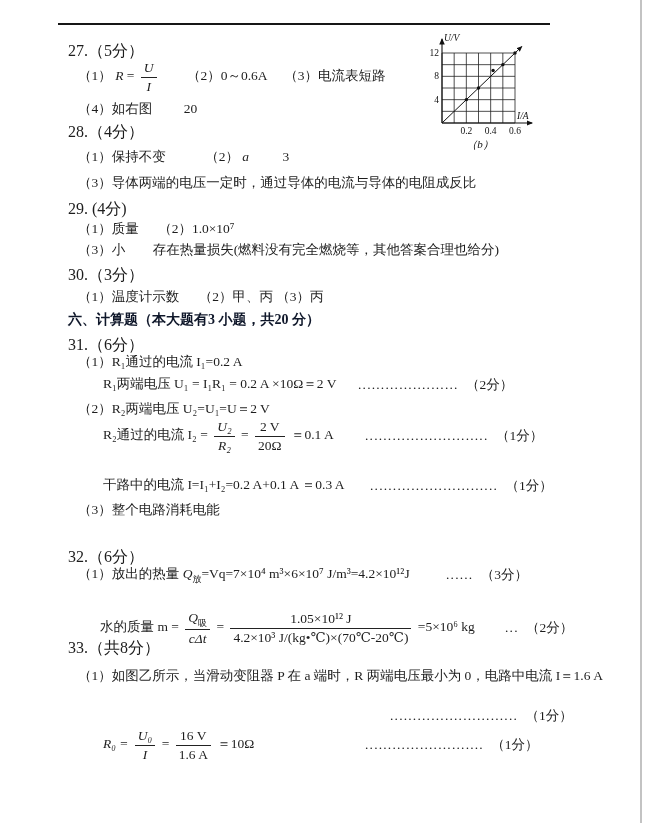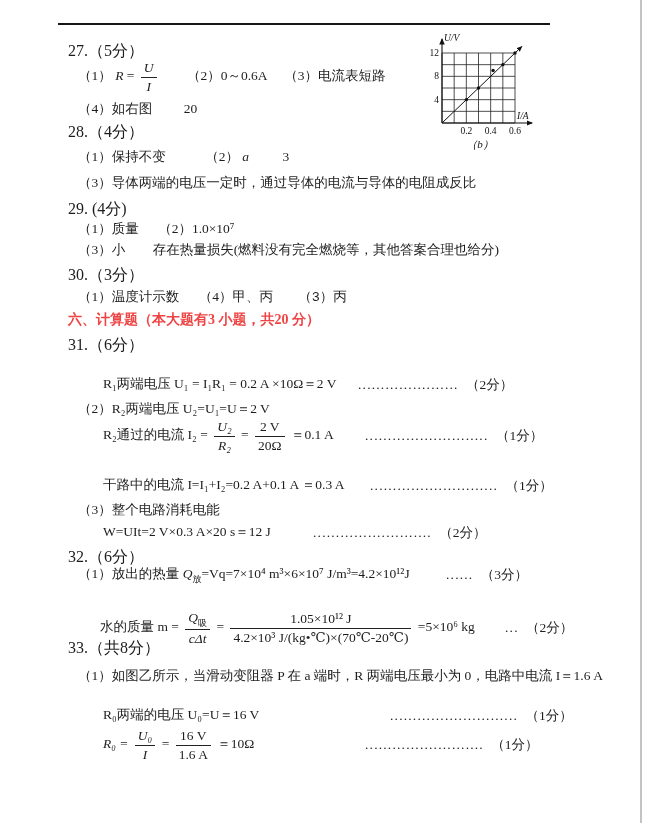--- a/index.html
+++ b/index.html
@@ -2,21 +2,21 @@
 <html><head>
 <meta charset="utf-8">
 <style>
   html,body{margin:0;padding:0;background:#ffffff;}
   .page{position:relative;width:645px;height:823px;background:#ffffff;overflow:hidden;
         font-family:"Liberation Serif","DejaVu Serif",serif;color:#1d1d1d;}
   .rule-top{position:absolute;left:58px;top:23px;width:492px;height:2px;background:#161616;}
   .page-edge{position:absolute;left:640px;top:0;width:2px;height:823px;background:#c3c3c3;}
   .line{position:absolute;font-size:13.5px;line-height:1.35;white-space:nowrap;}
   .head{font-size:16px;}
-  .bold{font-weight:bold;font-size:14px;color:#ef4444;}
+  .bold{font-weight:bold;font-size:14px;color:#0f172a;}
   .var{font-style:italic;}
   .frac{display:inline-block;vertical-align:middle;text-align:center;margin:0 3px;}
   .frac .fn{display:block;padding:0 3px 1px;border-bottom:1px solid #222;line-height:1.15;}
   .frac .fd{display:block;padding:1px 3px 0;line-height:1.15;}
   sub.cjk{font-size:9px;}
   .tail{position:absolute;top:1px;white-space:nowrap;font-family:Liberation Serif, serif;}
   .tail.vc{top:50%;transform:translateY(-50%);}
   .tail .dots{letter-spacing:1.2px;margin-right:4px;}
   #graph-wrap{position:absolute;left:428px;top:30px;width:125px;height:122px;}
   #graph-svg text{font-family:"Liberation Serif","DejaVu Serif",serif;fill:#111;}
@@ -101,27 +101,28 @@
     <span style="margin-left:16px;">（2）1.0×10⁷</span>
   </div>
   <div class="line" style="left:78px;top:241px;">
     <span>（3）小</span>
     <span style="margin-left:24px;">存在热量损失(燃料没有完全燃烧等，其他答案合理也给分)</span>
   </div>
 
   <div class="line head" style="left:68px;top:264px;">30.（3分）</div>
   <div class="line" style="left:78px;top:288px;">
     <span>（1）温度计示数</span>
-    <span style="margin-left:16px;">（4）甲、丙</span>
-    <span style="margin-left:22px;font-family:Liberation Mono, monospace;">（3）丙</span>
+    <span style="margin-left:16px;">（2）甲、丙</span>
+    <span style="">（3）丙</span>
   </div>
 
   <div class="line bold" style="left:68px;top:311px;">六、计算题（本大题有3 小题，共20 分）</div>
 
   <div class="line head" style="left:68px;top:334px;">31.（6分）</div>
+  <div class="line" style="left:78px;top:353px;">（1）R₁通过的电流 I₁=0.2 A</div>
   <div class="line" style="left:103px;top:375px;width:520px;">
     <span>R₁两端电压 U₁ = I₁R₁ = 0.2 A ×10Ω＝2 V</span>
     <span class="tail" style="left:255px;">
       <span class="dots">......................</span>
       <span>（2分）</span>
     </span>
   </div>
   <div class="line" style="left:78px;top:400px;font-family:Liberation Serif, serif;">（2）R₂两端电压 U₂=U₁=U＝2 V</div>
   <div class="line" style="left:103px;top:419px;width:520px;">
     <span>R₂通过的电流 I₂ =</span>
@@ -141,27 +142,20 @@
     </span>
   </div>
   <div class="line" style="left:103px;top:476px;width:520px;">
     <span>干路中的电流 I=I₁+I₂=0.2 A+0.1 A ＝0.3 A</span>
     <span class="tail" style="left:267px;">
       <span class="dots">............................</span>
       <span>（1分）</span>
     </span>
   </div>
   <div class="line" style="left:78px;top:501px;">（3）整个电路消耗电能</div>
-  <div class="line" style="left:103px;top:523px;width:520px;">
-    <span>W=UIt=2 V×0.3 A×20 s＝12 J</span>
-    <span class="tail" style="left:210px;">
-      <span class="dots">..........................</span>
-      <span>（2分）</span>
-    </span>
-  </div>
 
   <div class="line head" style="left:68px;top:546px;">32.（6分）</div>
   <div class="line" style="left:78px;top:565px;width:545px;">
     <span>（1）放出的热量 </span><span class="var">Q</span><sub class="cjk">放</sub><span>=Vq=7×10⁴ m³×6×10⁷ J/m³=4.2×10¹²J</span>
     <span class="tail" style="left:368px;">
       <span class="dots">......</span>
       <span>（3分）</span>
     </span>
   </div>
   <div class="line" style="left:100px;top:610px;width:540px;">
@@ -178,21 +172,20 @@
     <span>=5×10⁶ kg</span>
     <span class="tail vc" style="left:405px;">
       <span class="dots">...</span>
       <span>（2分）</span>
     </span>
   </div>
 
   <div class="line head" style="left:68px;top:628px;margin-top:9px;">33.（共8分）</div>
   <div class="line" style="left:78px;top:667px;">（1）如图乙所示，当滑动变阻器 P 在 a 端时，R 两端电压最小为 0，电路中电流 I＝1.6 A</div>
   <div class="line" style="left:103px;top:706px;width:520px;">
-    <span>R₀两端的电压 U₀=U＝16 V</span>
     <span class="tail" style="left:287px;">
       <span class="dots">............................</span>
       <span>（1分）</span>
     </span>
   </div>
   <div class="line" style="left:103px;top:728px;width:520px;">
     <span class="var">R₀ =</span>
     <span class="frac">
       <span class="fn var">U₀</span>
       <span class="fd var">I</span>

